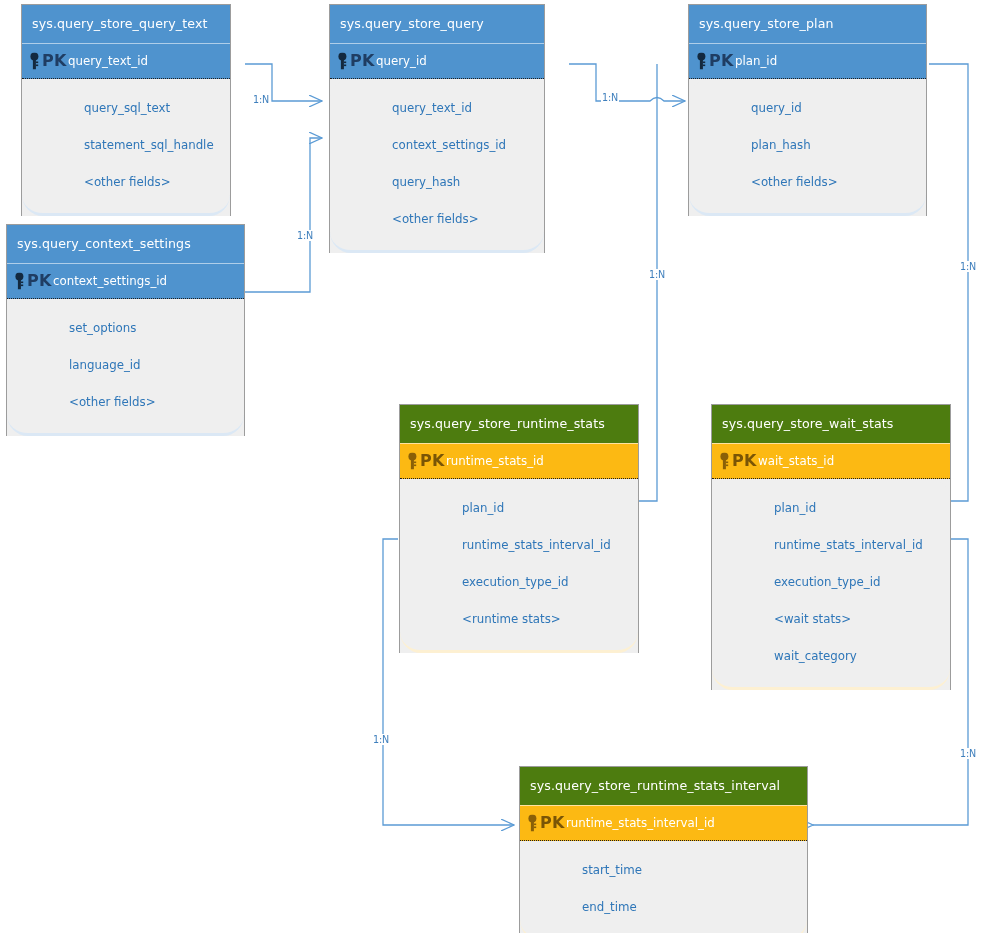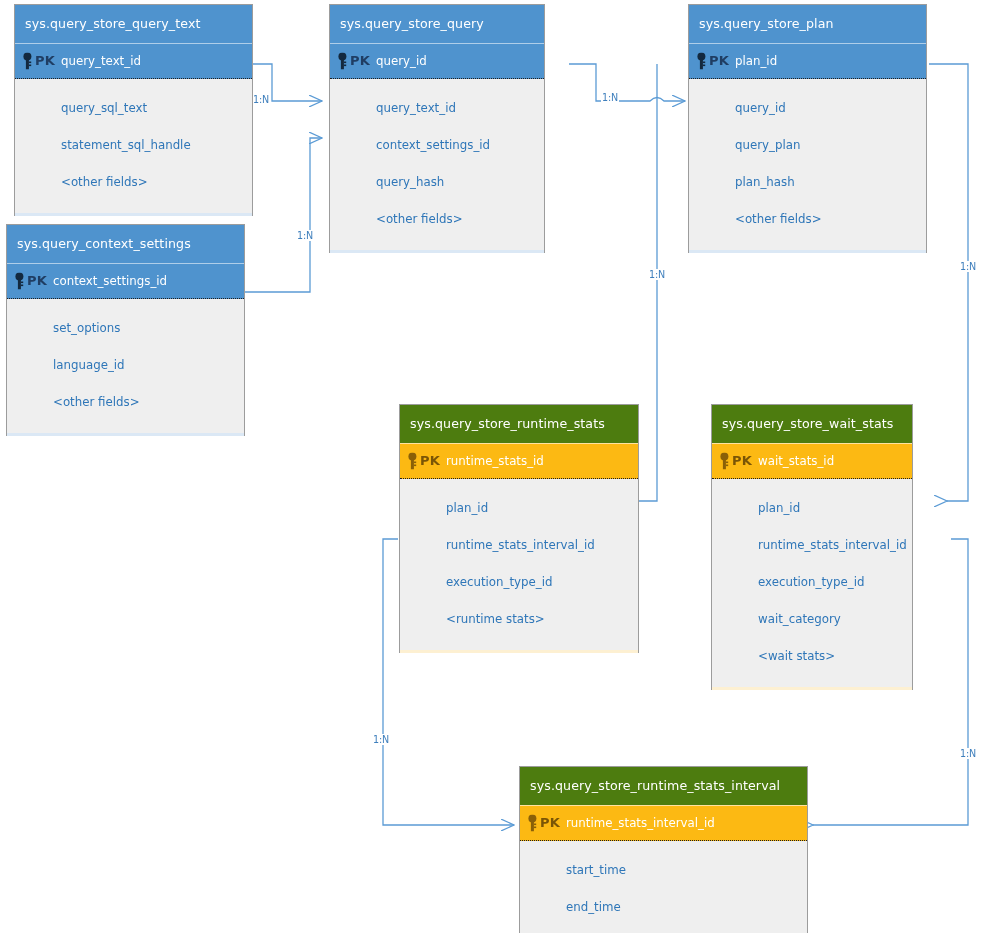--- a/index.html
+++ b/index.html
@@ -35,31 +35,32 @@
     position:relative;
     border-top:1px solid rgba(255,255,255,.55);
     border-bottom:1px dotted #1d1d1d;
   }
   .entity .pkrow .keyicon{
     position:absolute;left:8px;top:50%;transform:translateY(-50%);
     width:11px;height:17px;display:block;
   }
   .entity .pkrow .pklabel{
     position:absolute;left:20px;top:50%;transform:translateY(-52%);
-    font-size:13px;font-weight:bold;letter-spacing:.2px;
+    font-size:16px;font-weight:bold;letter-spacing:.2px;
   }
   .entity .pkrow .fieldname{
     position:absolute;left:46px;top:50%;transform:translateY(-52%);
     font-size:11.8px;color:#ffffff;white-space:nowrap;
   }
   .entity .body{
     box-sizing:border-box;
     background:#efefef;
-    padding:11px 0 12px 0;
+    padding:11px 0 12px 16px;
     border-bottom:3px solid #dbe8f5;
+    border-radius:21px;
   }
   .entity .field{
     box-sizing:border-box;
     height:37px;line-height:37px;
     padding-left:46px;
     font-size:11.8px;
     color:#2e76b8;
     white-space:nowrap;
   }
 
@@ -122,21 +123,21 @@
   </svg>
 
   <div class="edge-label" style="left:252px;top:94px;">1:N</div>
   <div class="edge-label" style="left:296px;top:230px;">1:N</div>
   <div class="edge-label" style="left:601px;top:92px;">1:N</div>
   <div class="edge-label" style="left:648px;top:269px;">1:N</div>
   <div class="edge-label" style="left:959px;top:261px;">1:N</div>
   <div class="edge-label" style="left:372px;top:734px;">1:N</div>
   <div class="edge-label" style="left:959px;top:748px;">1:N</div>
 
-  <div class="entity blue" style="left:14px;top:4px;width:239px;">
+  <div class="entity blue" style="left:21px;top:4px;width:210px;">
     <div class="title">sys.query_store_query_text</div>
     <div class="pkrow">
       <svg class="keyicon" viewBox="0 0 11 17">
         <circle cx="4.4" cy="4" r="4" fill="currentColor"></circle>
         <rect x="2.9" y="6" width="3" height="11" fill="currentColor"></rect>
         <rect x="5.9" y="9" width="2.3" height="1.6" fill="currentColor"></rect>
         <rect x="5.9" y="12" width="2.3" height="1.6" fill="currentColor"></rect>
       </svg>
       <span class="pklabel">PK</span>
       <span class="fieldname">query_text_id</span>
@@ -175,21 +176,20 @@
         <circle cx="4.4" cy="4" r="4" fill="currentColor"></circle>
         <rect x="2.9" y="6" width="3" height="11" fill="currentColor"></rect>
         <rect x="5.9" y="9" width="2.3" height="1.6" fill="currentColor"></rect>
         <rect x="5.9" y="12" width="2.3" height="1.6" fill="currentColor"></rect>
       </svg>
       <span class="pklabel">PK</span>
       <span class="fieldname">plan_id</span>
     </div>
     <div class="body">
       <div class="field">query_id</div>
-      <div class="field">query_plan</div>
       <div class="field">plan_hash</div>
       <div class="field">&lt;other fields&gt;</div>
     </div>
   </div>
 
   <div class="entity blue" style="left:6px;top:224px;width:239px;">
     <div class="title">sys.query_context_settings</div>
     <div class="pkrow">
       <svg class="keyicon" viewBox="0 0 11 17">
         <circle cx="4.4" cy="4" r="4" fill="currentColor"></circle>
@@ -220,38 +220,38 @@
       <span class="fieldname">runtime_stats_id</span>
     </div>
     <div class="body">
       <div class="field">plan_id</div>
       <div class="field">runtime_stats_interval_id</div>
       <div class="field">execution_type_id</div>
       <div class="field">&lt;runtime stats&gt;</div>
     </div>
   </div>
 
-  <div class="entity orange" style="left:711px;top:404px;width:202px;">
+  <div class="entity orange" style="left:711px;top:404px;width:240px;">
     <div class="title">sys.query_store_wait_stats</div>
     <div class="pkrow">
       <svg class="keyicon" viewBox="0 0 11 17">
         <circle cx="4.4" cy="4" r="4" fill="currentColor"></circle>
         <rect x="2.9" y="6" width="3" height="11" fill="currentColor"></rect>
         <rect x="5.9" y="9" width="2.3" height="1.6" fill="currentColor"></rect>
         <rect x="5.9" y="12" width="2.3" height="1.6" fill="currentColor"></rect>
       </svg>
       <span class="pklabel">PK</span>
       <span class="fieldname">wait_stats_id</span>
     </div>
     <div class="body">
       <div class="field">plan_id</div>
       <div class="field">runtime_stats_interval_id</div>
       <div class="field">execution_type_id</div>
+      <div class="field">&lt;wait stats&gt;</div>
       <div class="field">wait_category</div>
-      <div class="field">&lt;wait stats&gt;</div>
     </div>
   </div>
 
   <div class="entity orange" style="left:519px;top:766px;width:289px;">
     <div class="title">sys.query_store_runtime_stats_interval</div>
     <div class="pkrow">
       <svg class="keyicon" viewBox="0 0 11 17">
         <circle cx="4.4" cy="4" r="4" fill="currentColor"></circle>
         <rect x="2.9" y="6" width="3" height="11" fill="currentColor"></rect>
         <rect x="5.9" y="9" width="2.3" height="1.6" fill="currentColor"></rect>

